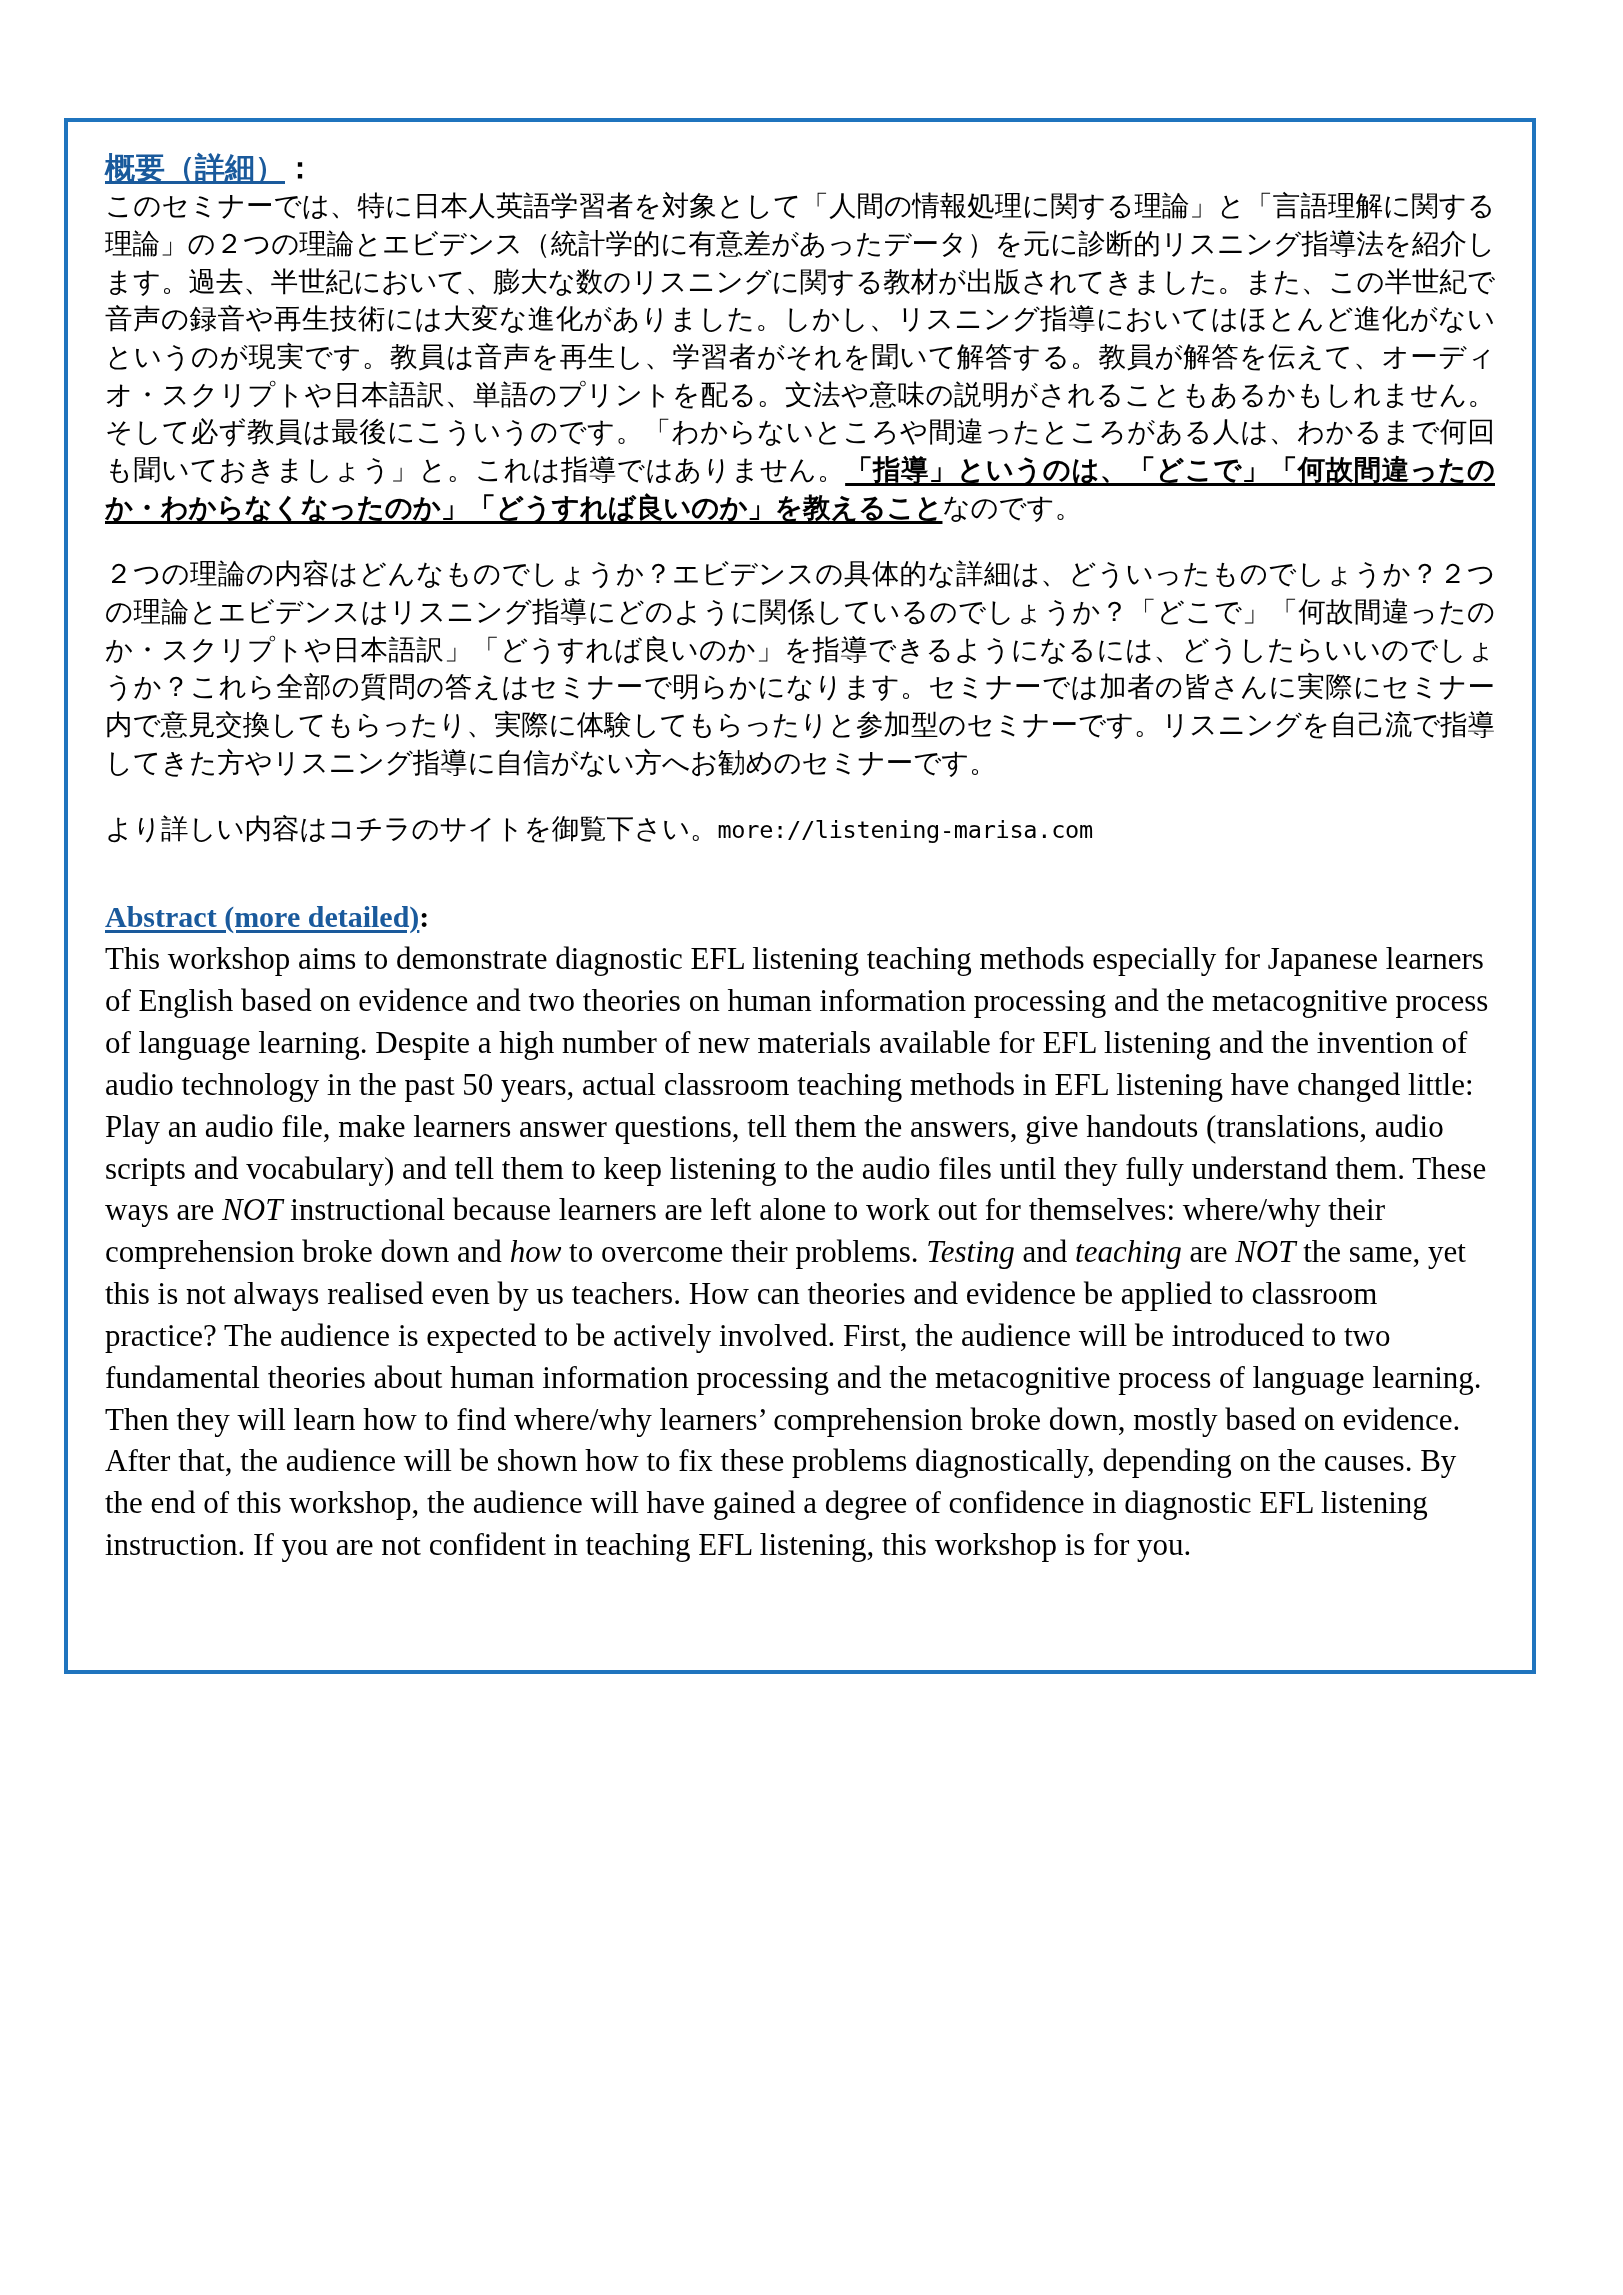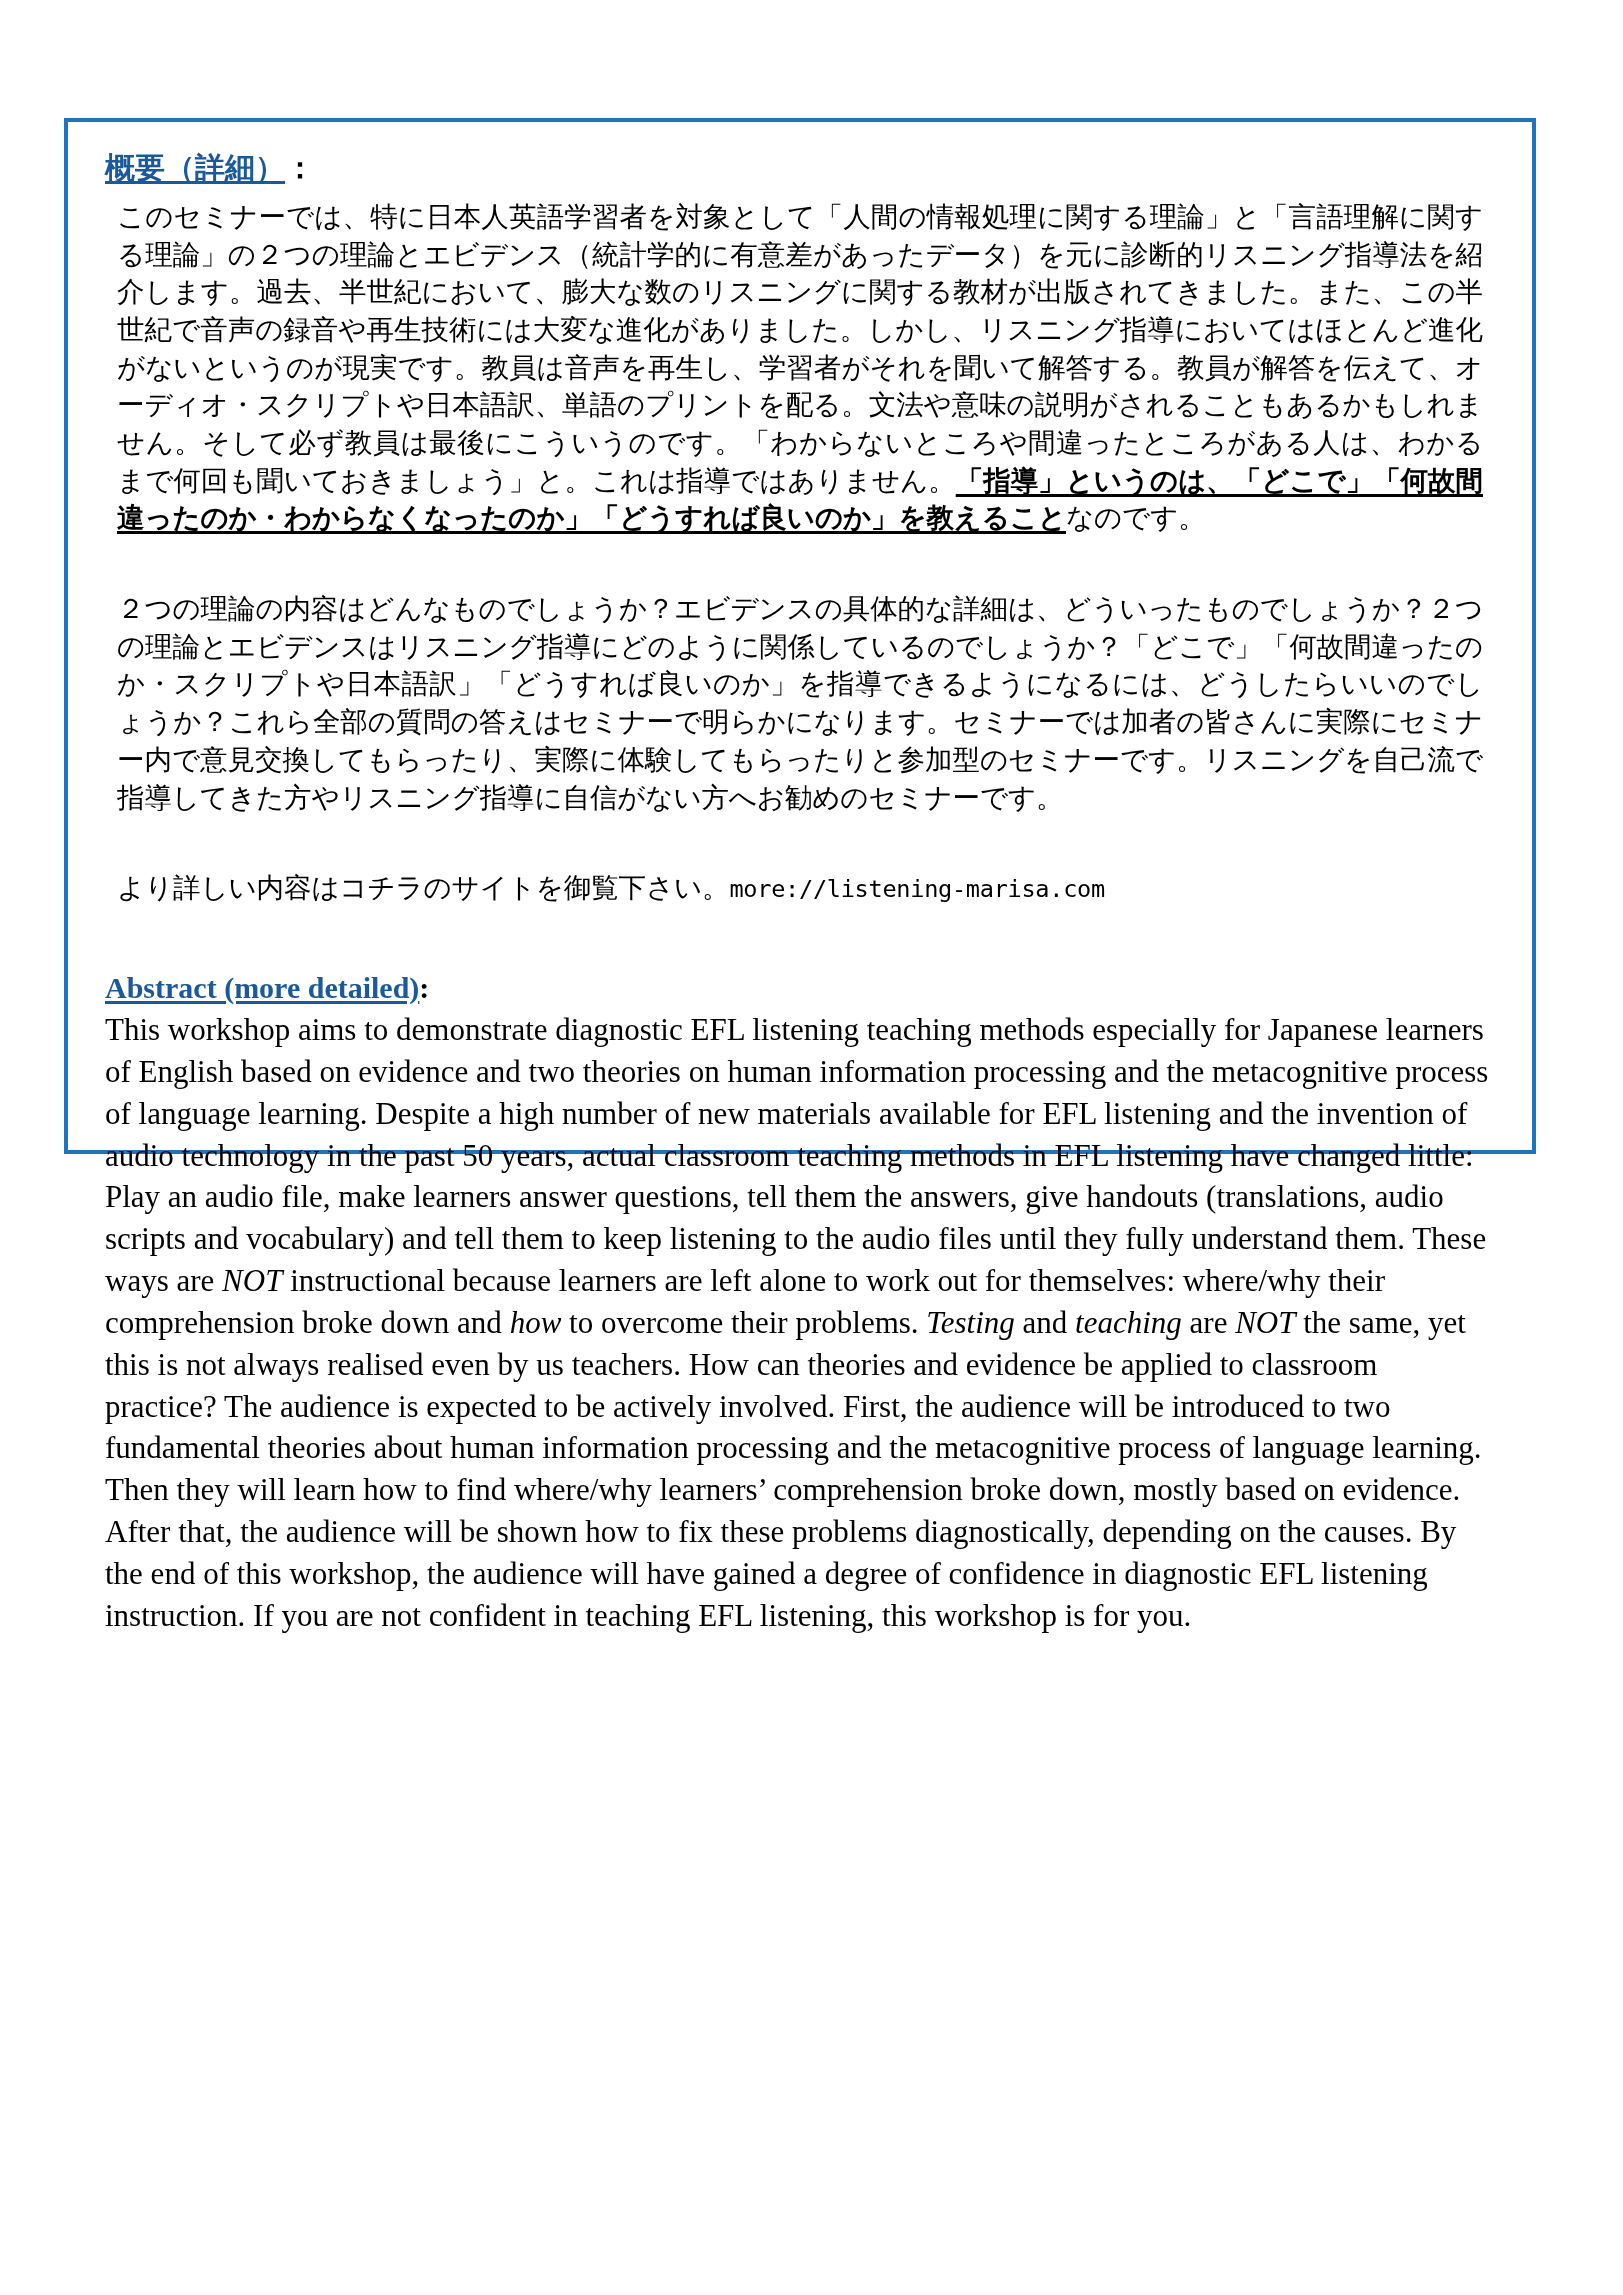--- a/index.html
+++ b/index.html
@@ -21,21 +21,21 @@
     height: 2295px;
     background: #ffffff;
     overflow: hidden;
   }
 
   #abstract-box {
     position: absolute;
     left: 64px;
     top: 118px;
     width: 1472px;
-    height: 1036px;
+    height: 1556px;
     box-sizing: border-box;
     border: 4.6px solid #1f74be;
     background: #ffffff;
     padding: 27.5px 37px 26px 37px;
   }
 
   
   .heading {
     font-size: 31px;
     line-height: 1.22;
@@ -70,21 +70,21 @@
     font-family: "DejaVu Serif", "Liberation Serif", serif;
     font-size: 27.5px;
     line-height: 1.37;
     color: #000000;
     text-align: justify;
     text-justify: inter-character;
     margin: 0;
     letter-spacing: -0.1px;
   }
   .ja-block p {
-    margin: 12px;
+    margin: 0;
   }
   .ja-em {
     font-weight: bold;
     text-decoration: underline;
     text-decoration-thickness: 3.3px;
     text-underline-offset: 3.9px;
   }
   .spacer-ja { height: 29px; }
   .mono {
     font-family: "DejaVu Sans Mono", "Liberation Mono", monospace;

